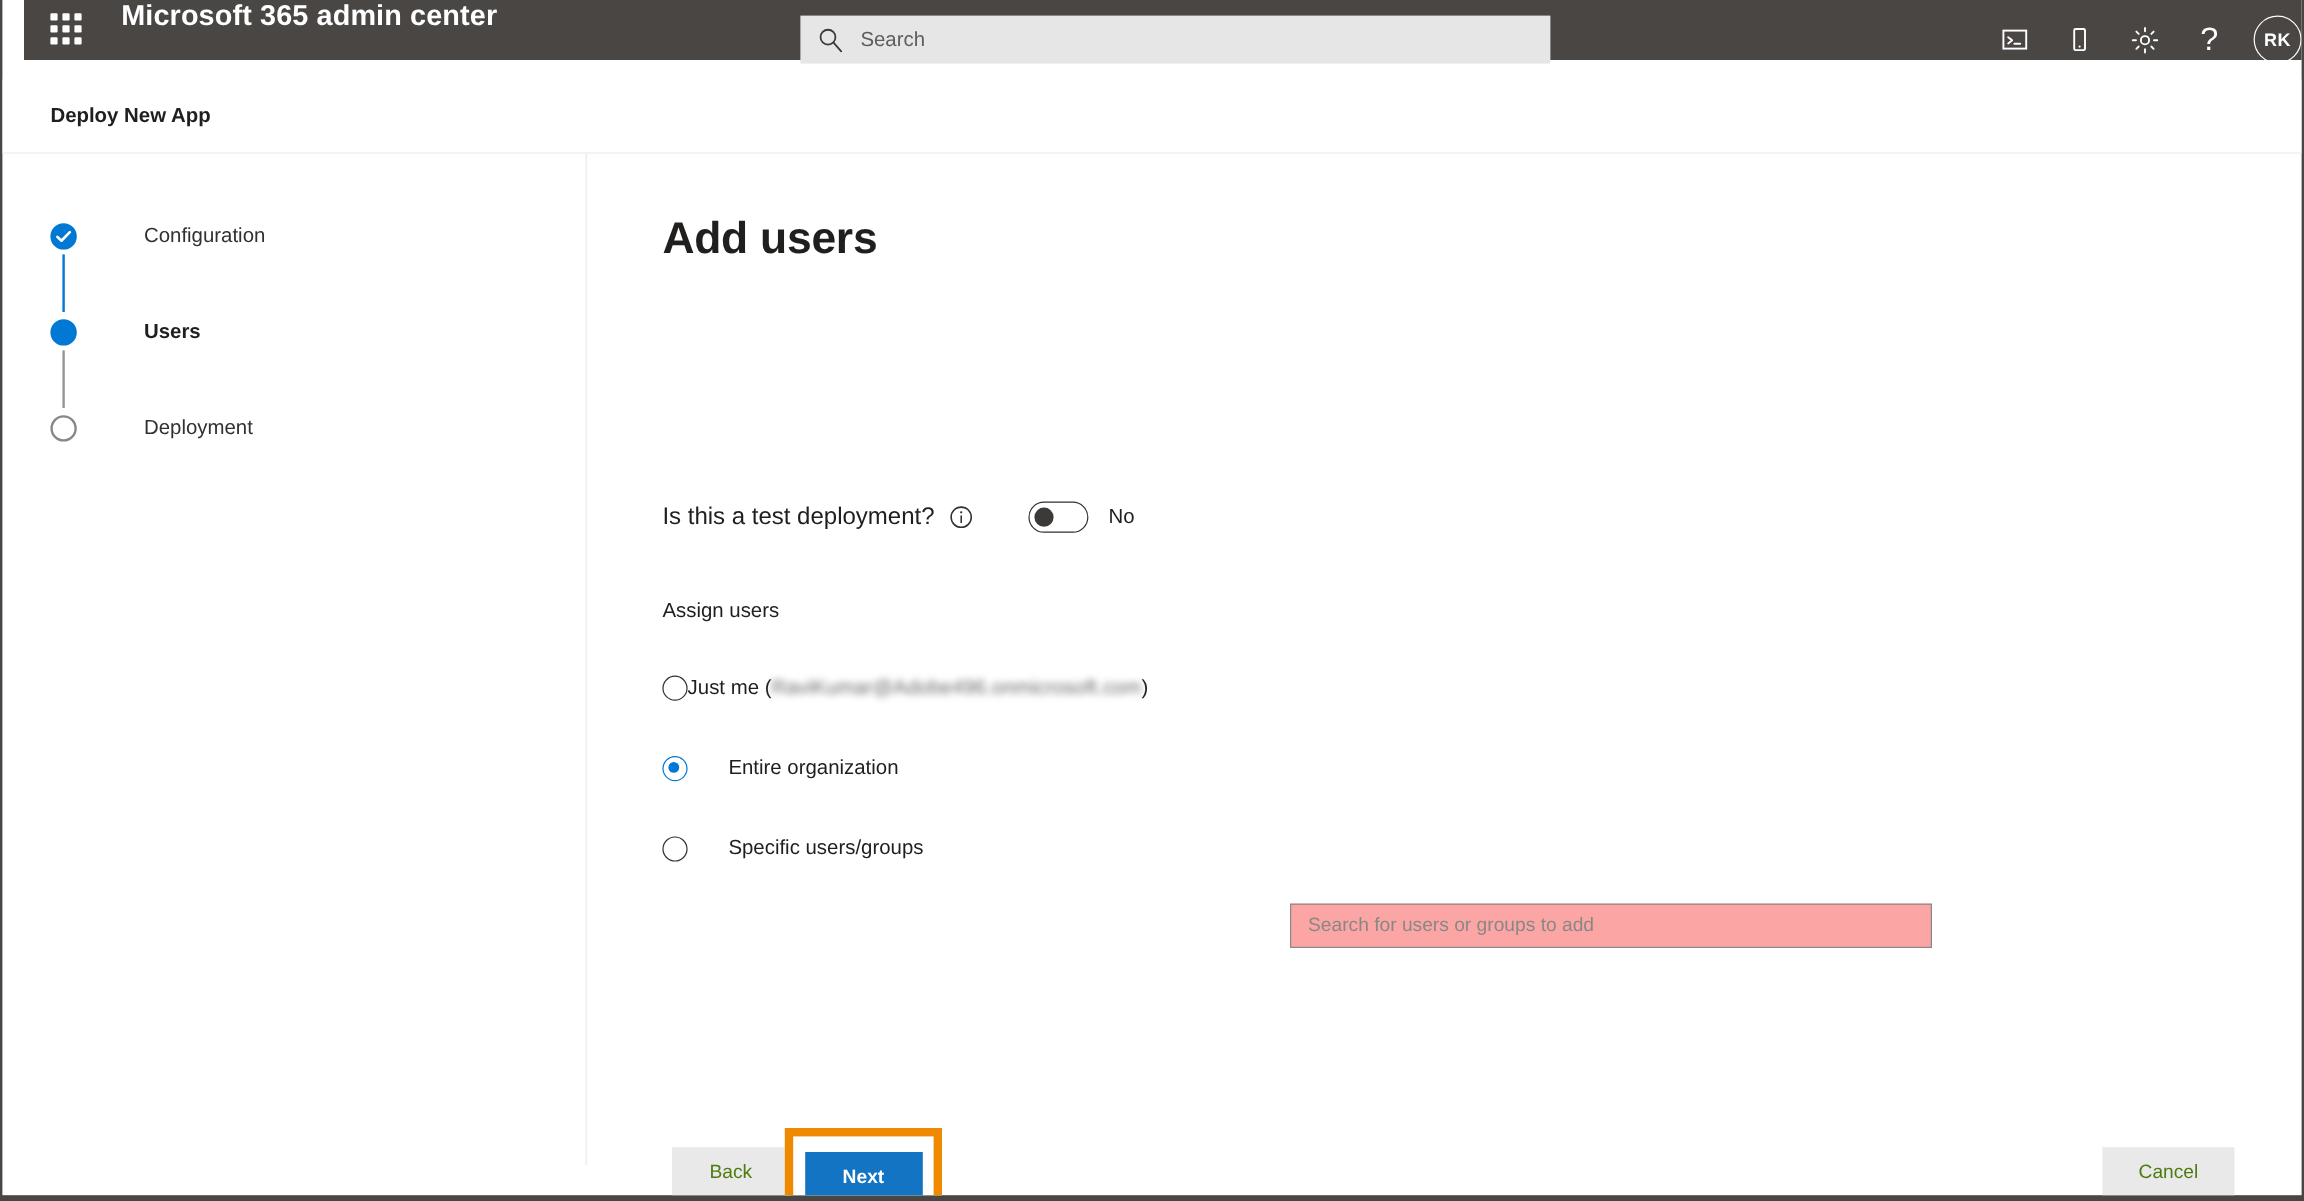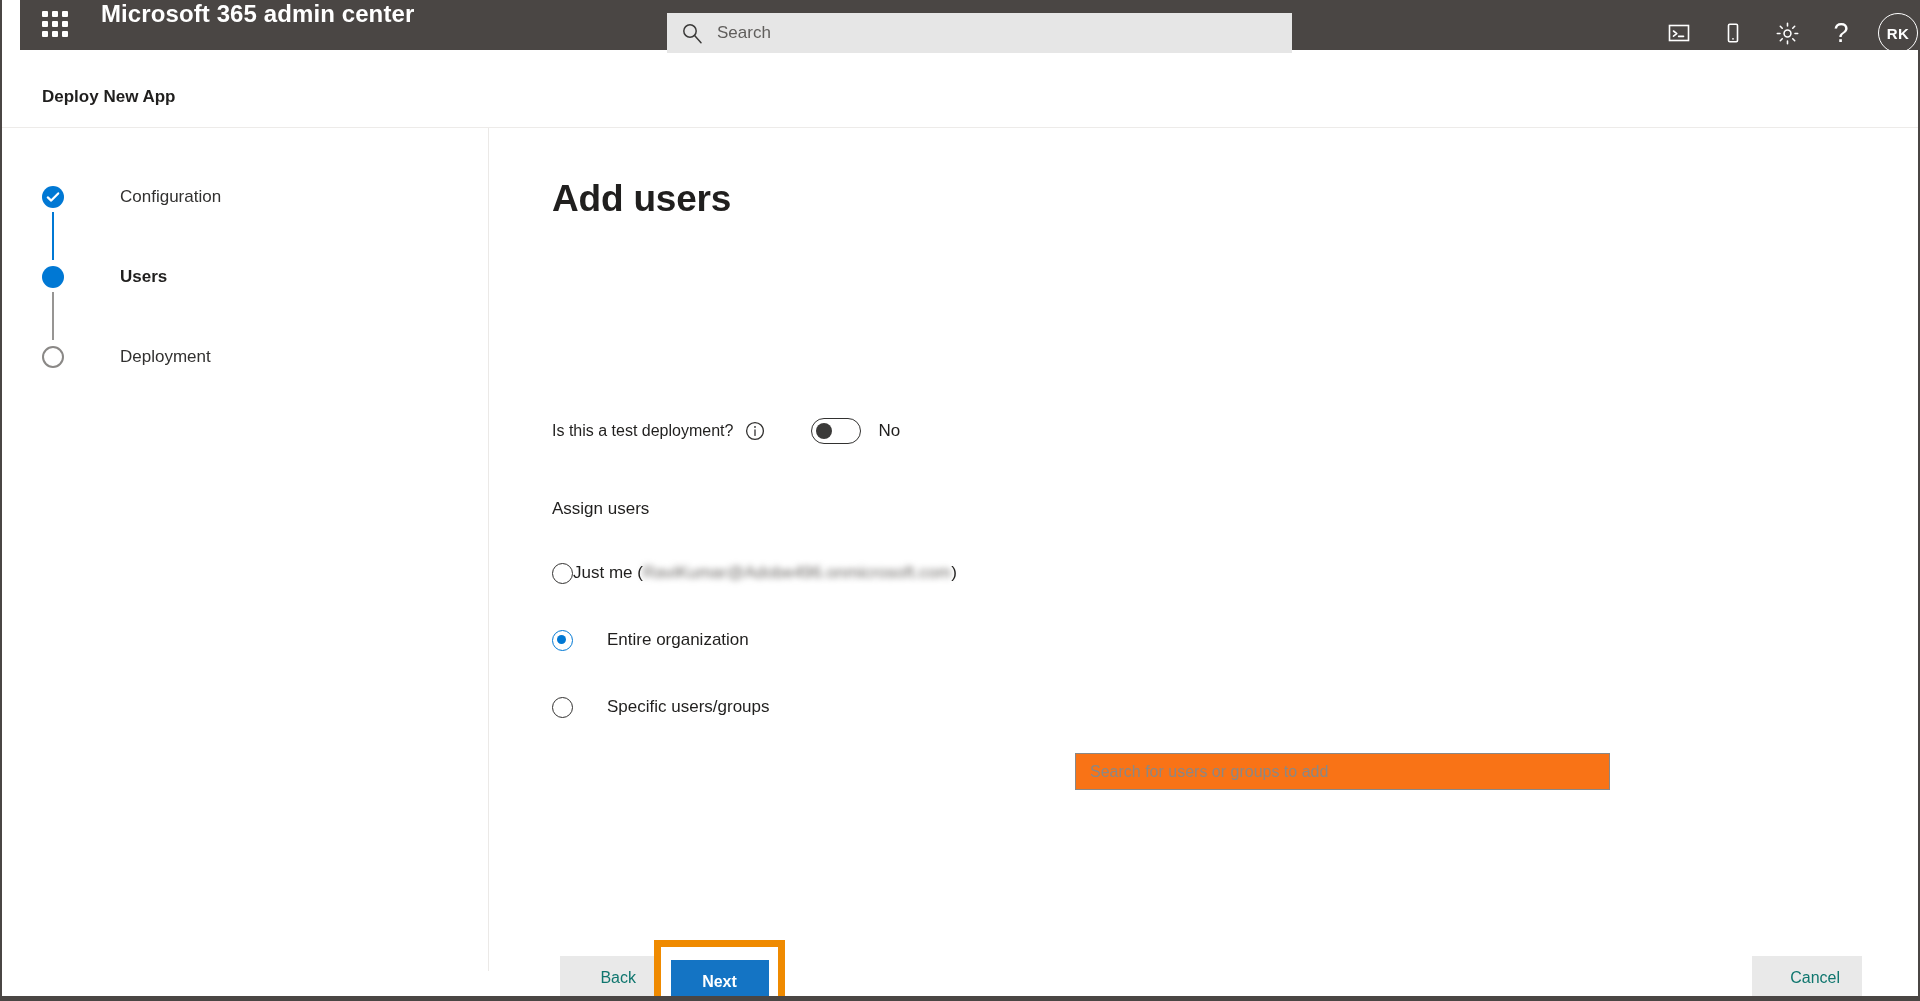--- a/index.html
+++ b/index.html
@@ -232,21 +232,21 @@
   }
 
   .toggle-row {
     position: absolute;
     left: 62px;
     top: 290px;
     display: flex;
     align-items: center;
   }
   .toggle-label {
-    font-size: 16px;
+    font-size: 20px;
     color: #201f1e;
     font-weight: 400;
   }
   .info-icon {
     width: 20px; height: 20px;
     margin-left: 12px;
     flex: 0 0 auto;
     cursor: pointer;
   }
   .switch {
@@ -318,43 +318,42 @@
     user-select: none;
   }
 
   .user-search {
     position: absolute;
     left: 585px;
     top: 625px;
     width: 535px;
     height: 37px;
     border: 1px solid #8a8886;
-    background: #f97316;
+    background: #fca5a5;
     padding: 0 14px;
     font-family: "Liberation Sans", sans-serif;
     font-size: 16px;
     color: #323130;
     outline: none;
   }
   .user-search::placeholder { color: #8a8886; opacity: 1; }
 
   
   .btn {
     font-family: "Liberation Sans", sans-serif;
     font-size: 16px;
     border: none;
     cursor: pointer;
     height: 44px;
     padding: 0 22px;
     min-width: 98px;
   }
   .btn-secondary {
     background: #e9e9e9;
-    color: #0f766e;
-    text-align: right;
+    color: #4d7c0f;
   }
   .btn-primary {
     background: #1474c4;
     color: #ffffff;
     font-weight: 600;
   }
 
   .btn-back {
     position: absolute;
     left: 558px;

